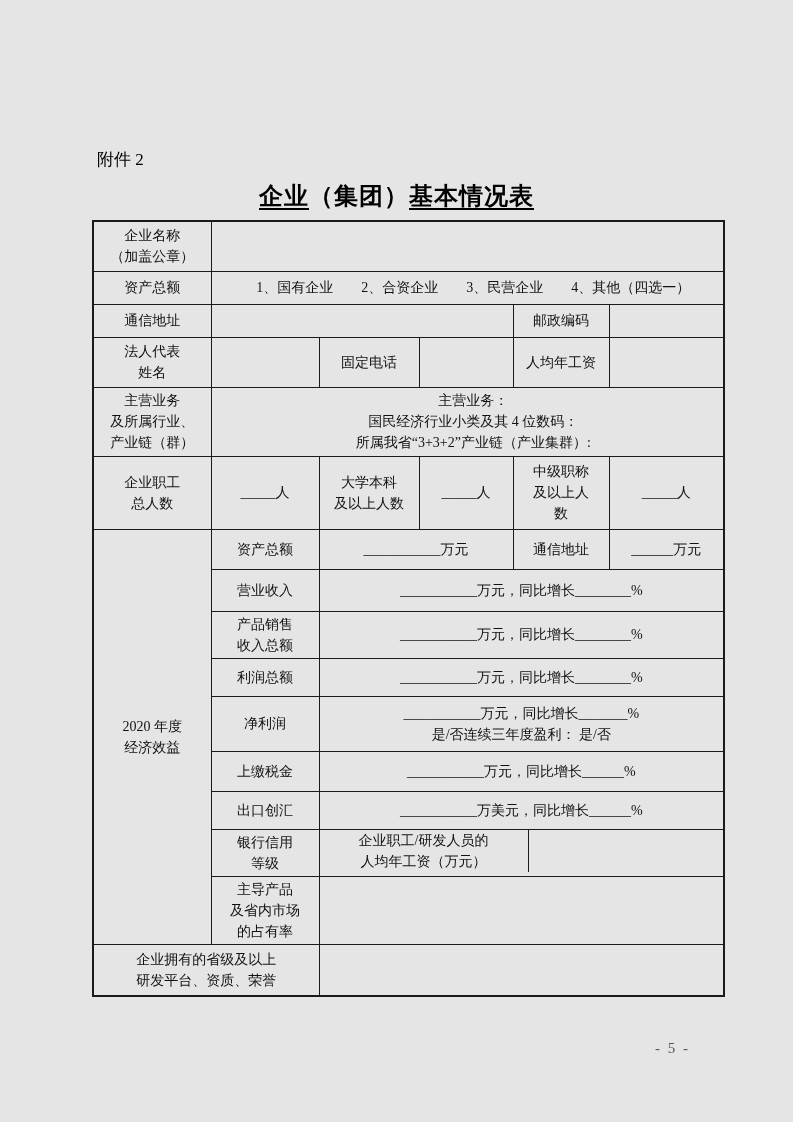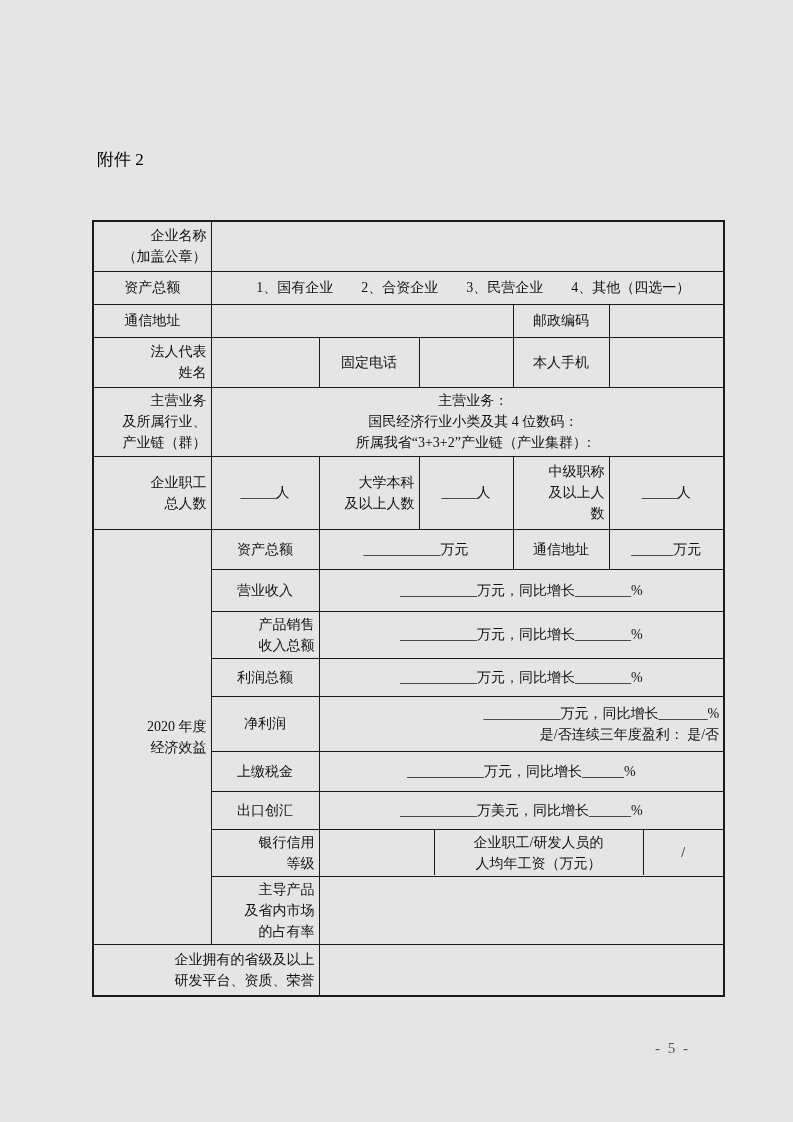--- a/index.html
+++ b/index.html
@@ -20,40 +20,41 @@
   table.form {
     position:absolute; left:92px; top:220px; width:631px;
     border-collapse:collapse; table-layout:fixed;
     border:2px solid #1a1a1a;
   }
   td {
     border:1px solid #1a1a1a; text-align:center; vertical-align:middle;
     font-size:14px; line-height:1.5; padding:2px 4px; color:#111;
     overflow:hidden;
   }
-  .pre { white-space:pre-line;text-align:right; }
+  .pre { white-space:pre-line; }
   .left { text-align:center; padding-left:16px; }
   .nopad { padding:0; }
-  .split { display:flex; width:100%; align-items:stretch; height:45px; }
+  .split { display:flex; width:100%; align-items:stretch; height:45px;flex-direction:column; }
   .split > div { display:flex; align-items:center; justify-content:center; }
   .split .p1 { width:114px; border-right:1px solid #1a1a1a; }
   .split .p2 { width:208px; border-right:1px solid #1a1a1a; white-space:pre-line; line-height:1.5; }
   .split .p3 { flex:1; }
   .pagenum {
     position:absolute; left:655px; top:1040px; font-size:15px; color:#555;
     letter-spacing:2px;
   }
 </style>
 </head>
 <body>
 
 <div class="page">
 
   <div class="attachment">附件 2</div>
 
+  <h1 class="title"><span class="u">企业</span><span>（集团）</span><span class="u">基本情况表</span></h1>
 
   <table class="form">
     <colgroup>
       <col style="width:118px">
         <col style="width:108px">
         <col style="width:100px">
       <col style="width:94px">
         <col style="width:96px">
         <col style="width:115px">
     </colgroup>
@@ -76,21 +77,21 @@
       <td>邮政编码</td>
       <td></td>
     </tr>
 
     <tr style="height:50px">
       <td class="pre">法人代表
 姓名</td>
       <td></td>
       <td>固定电话</td>
       <td></td>
-      <td>本人手机</td>
+      <td>人均年工资</td>
       <td></td>
     </tr>
 
     <tr style="height:69px">
       <td class="pre">主营业务
 及所属行业、
 产业链（群）</td>
       <td colspan="5" class="left">
         <div>主营业务：</div>
         <div>国民经济行业小类及其 4 位数码：</div>

